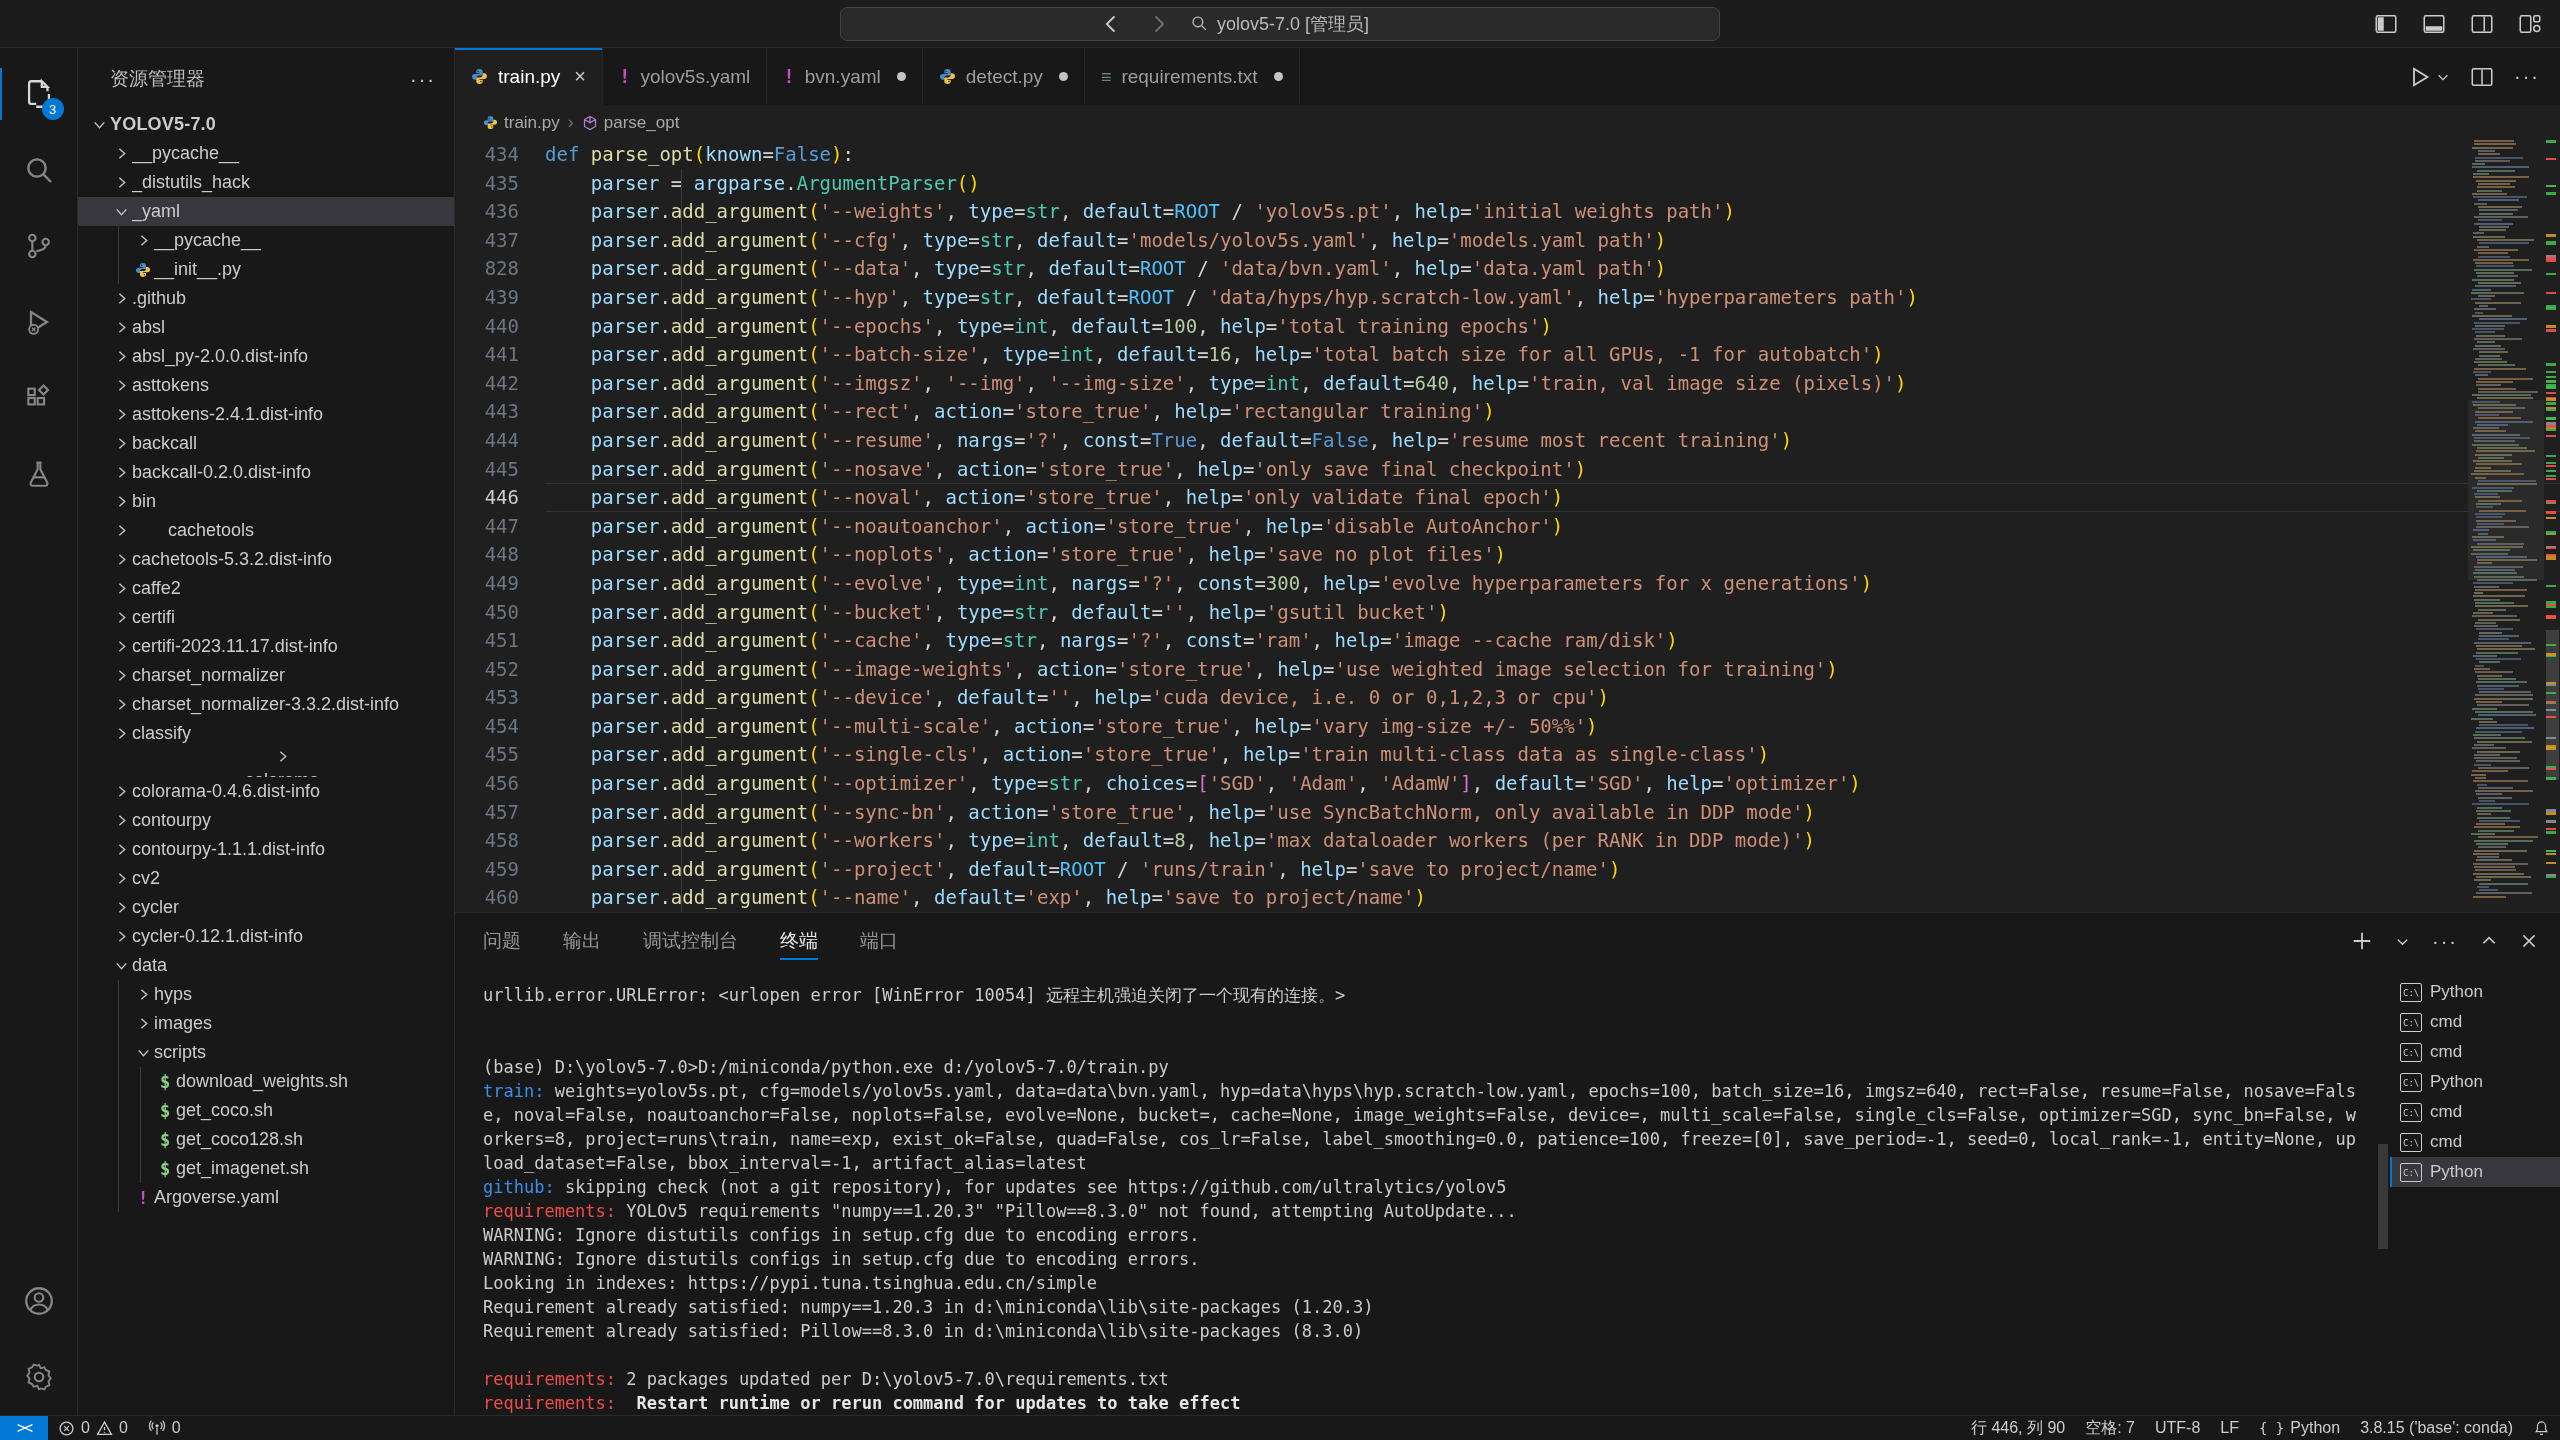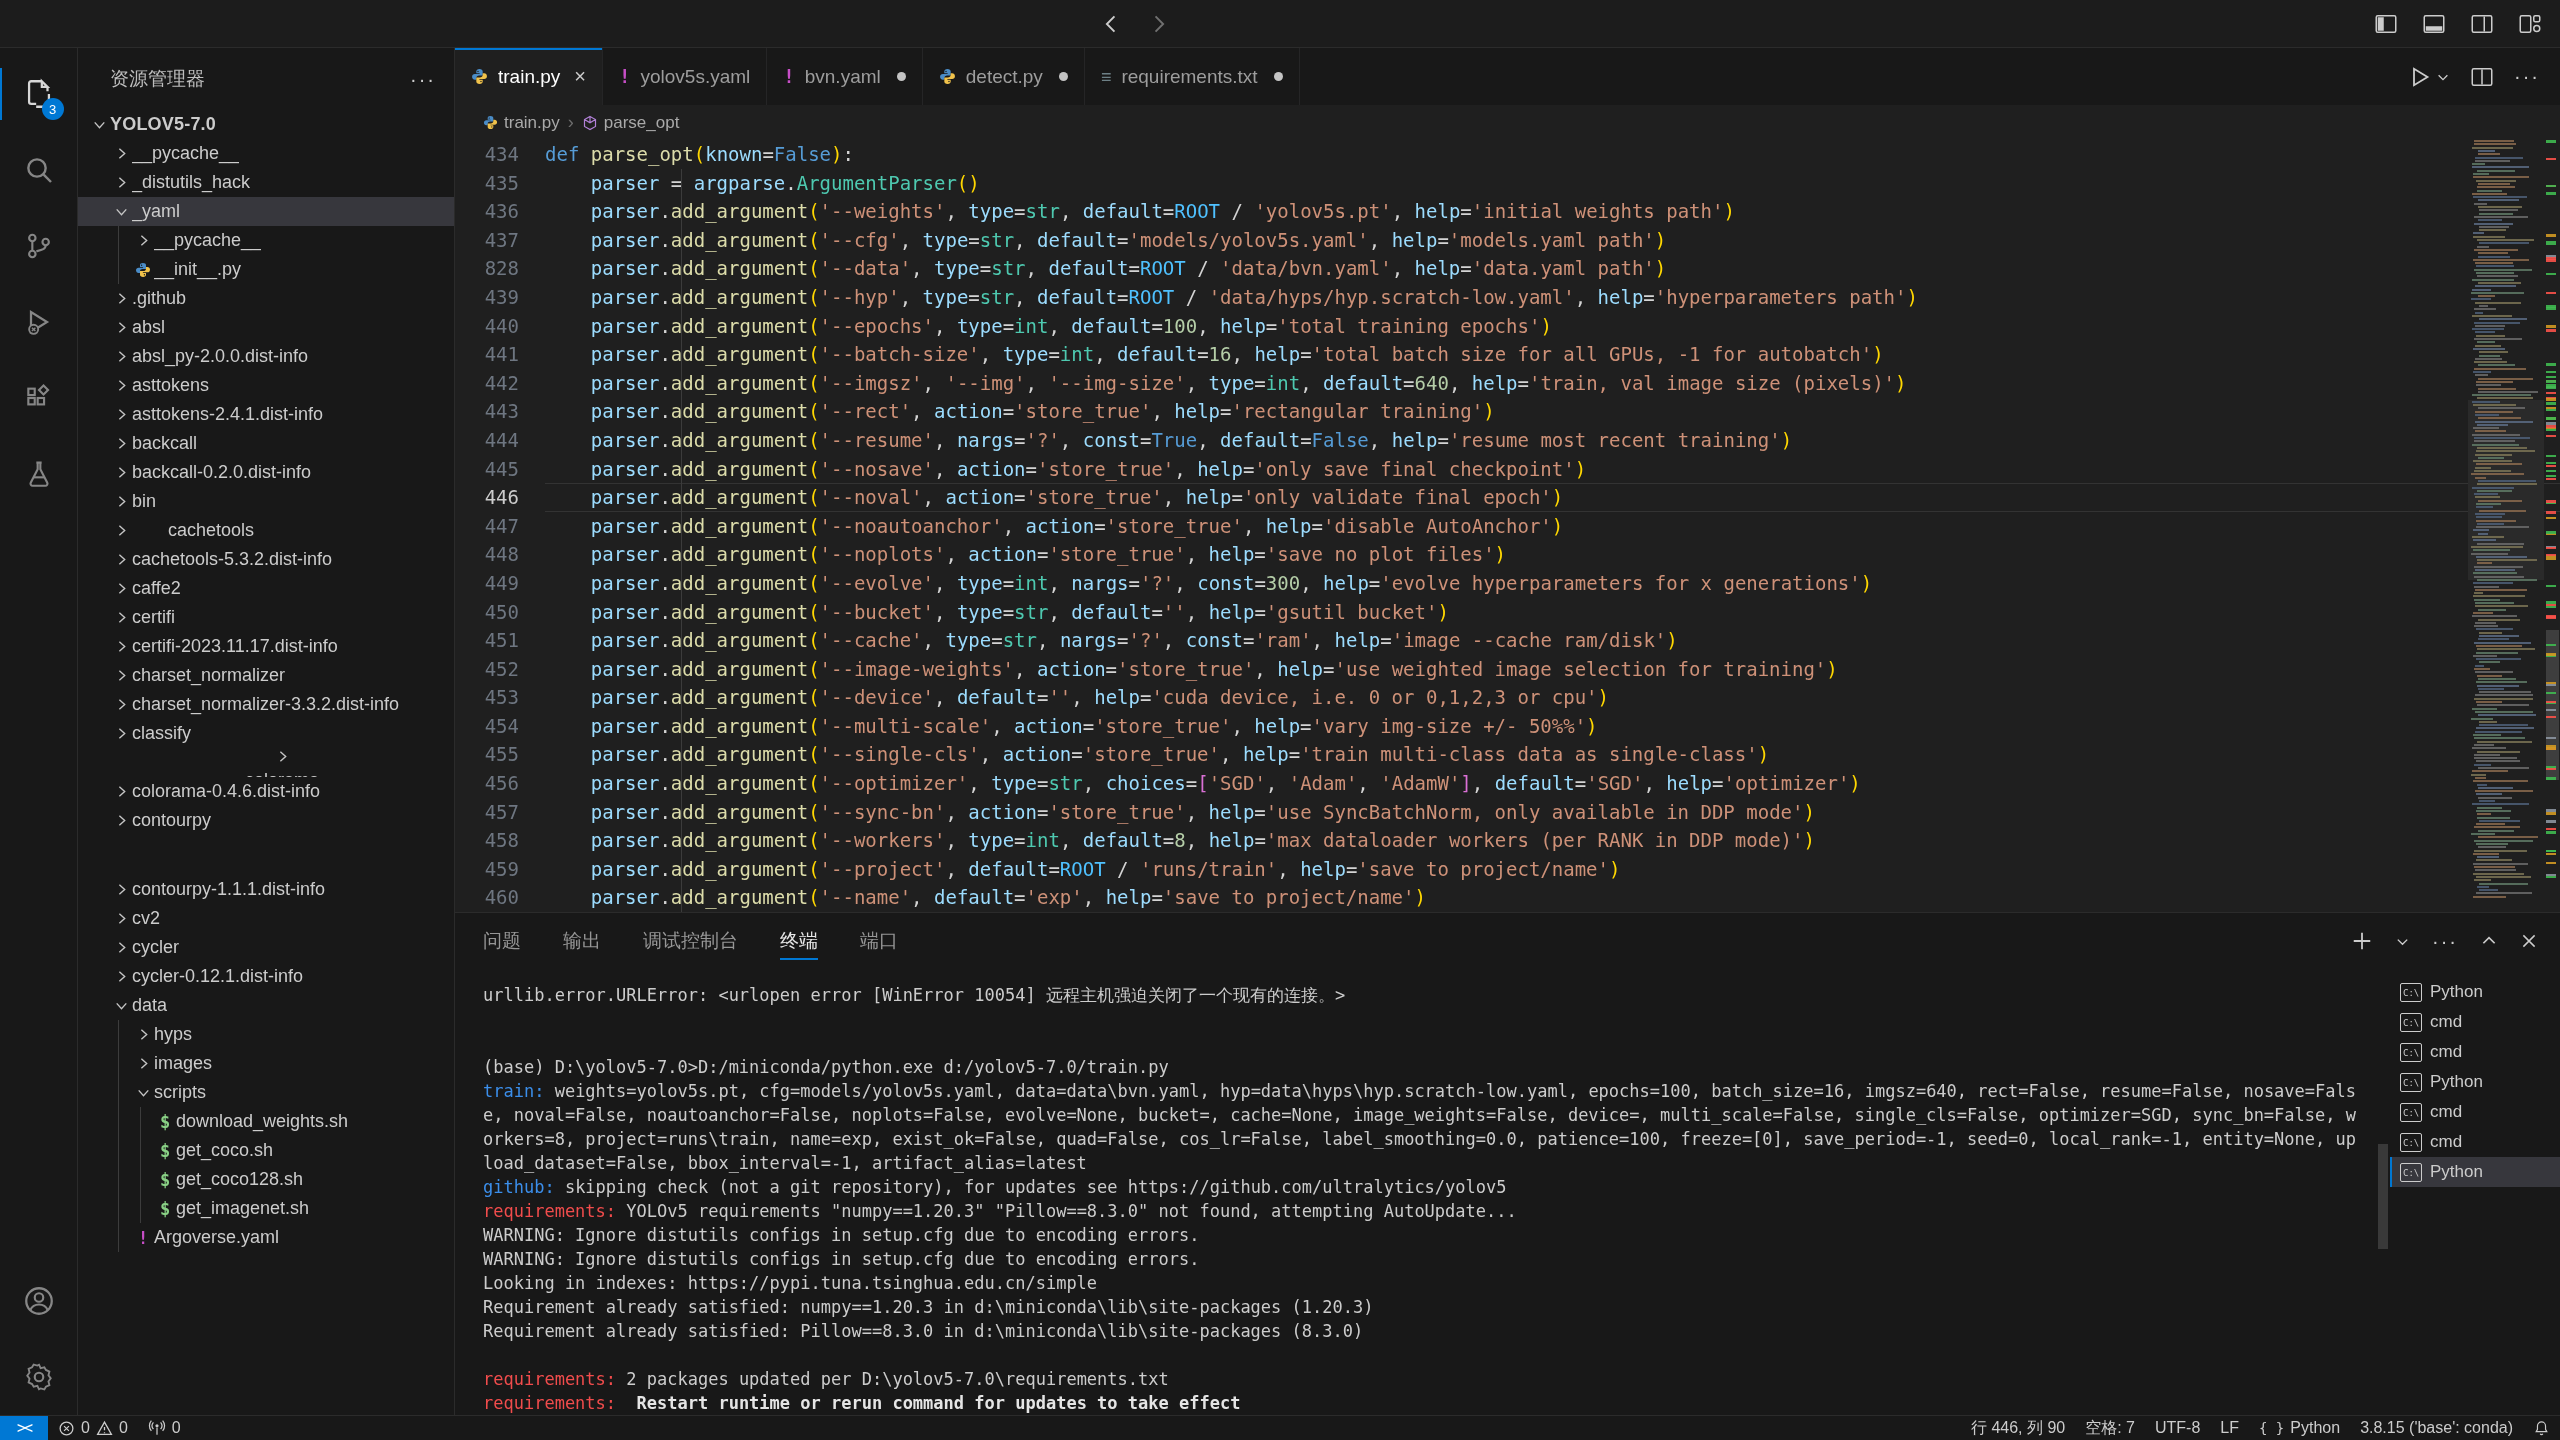--- a/index.html
+++ b/index.html
@@ -128,20 +128,29 @@
         <svg width="22" height="22" viewBox="0 0 16 16">
             <path d="M10.5 2.5 5 8l5.5 5.5" stroke="#cccccc" stroke-width="1.4" fill="none"></path>
           </svg>
       </span>
       <span>
         <svg width="22" height="22" viewBox="0 0 16 16">
             <path d="M5.5 2.5 11 8l-5.5 5.5" stroke="#707070" stroke-width="1.4" fill="none"></path>
           </svg>
       </span>
     </div>
+    <div class="searchbox">
+      <span>
+        <svg width="17" height="17" viewBox="0 0 16 16">
+            <circle cx="6.5" cy="6.5" r="4.5" stroke="#bbbbbb" stroke-width="1.3" fill="none"></circle>
+            <path d="M10 10l4 4" stroke="#bbbbbb" stroke-width="1.3"></path>
+          </svg>
+      </span>
+      <span>yolov5-7.0 [管理员]</span>
+    </div>
     <div class="layout-icons">
       <span>
         <svg width="24" height="24" viewBox="0 0 16 16">
             <rect x="1.5" y="2.5" width="13" height="11" rx="1" stroke="#cccccc" fill="none"></rect>
             <rect x="2.5" y="3.5" width="4" height="9" fill="#cccccc"></rect>
           </svg>
       </span>
       <span>
         <svg width="24" height="24" viewBox="0 0 16 16">
             <rect x="1.5" y="2.5" width="13" height="11" rx="1" stroke="#cccccc" fill="none"></rect>
@@ -429,21 +438,21 @@
             <span class="lbl">colorama-0.4.6.dist-info</span>
           </div>
           <div class="tree-row" style="padding-left: 32px;">
             <span class="twist">
               <svg width="17" height="17" viewBox="0 0 16 16">
                 <path d="M6 3.5 11 8l-5 4.5" stroke="#c5c5c5" stroke-width="1.3" fill="none"></path>
               </svg>
             </span>
             <span class="lbl">contourpy</span>
           </div>
-          <div class="tree-row" style="padding-left: 32px; margin-top: 40px;">
+          <div class="tree-row" style="padding-left: 32px;">
             <span class="twist">
               <svg width="17" height="17" viewBox="0 0 16 16">
                 <path d="M6 3.5 11 8l-5 4.5" stroke="#c5c5c5" stroke-width="1.3" fill="none"></path>
               </svg>
             </span>
             <span class="lbl">contourpy-1.1.1.dist-info</span>
           </div>
           <div class="tree-row" style="padding-left: 32px;">
             <span class="twist">
               <svg width="17" height="17" viewBox="0 0 16 16">

